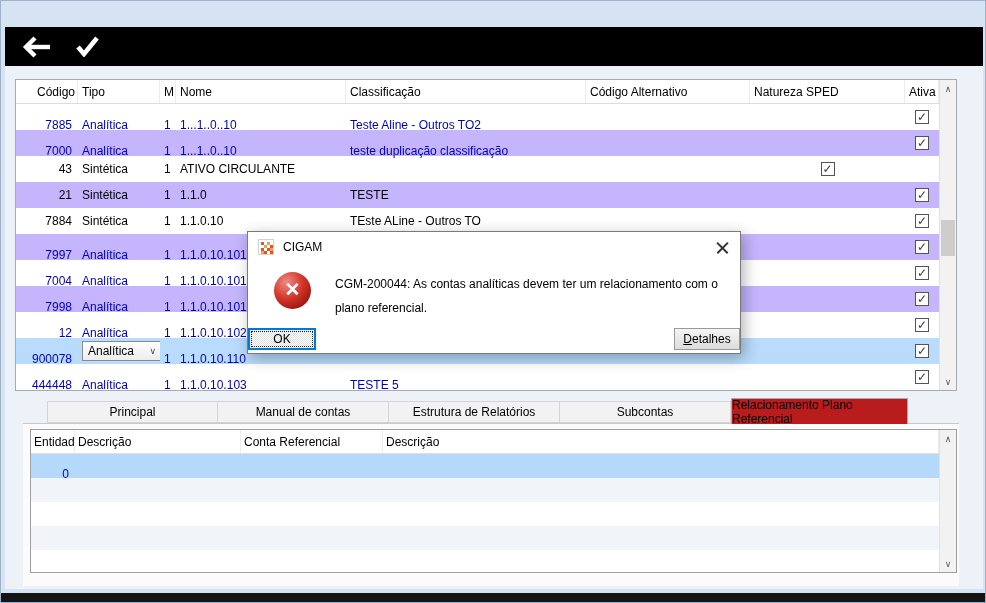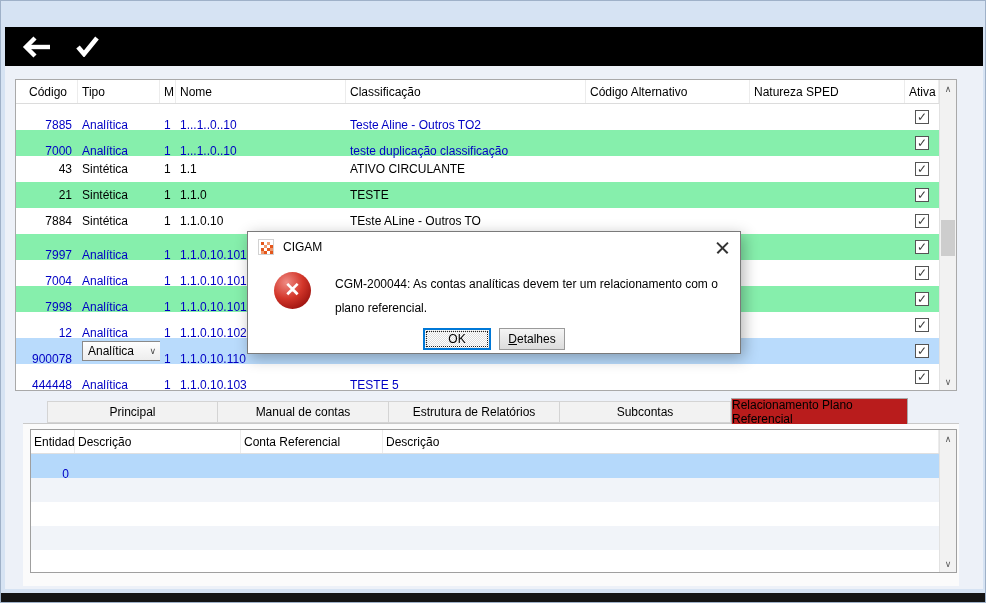--- a/index.html
+++ b/index.html
@@ -35,23 +35,23 @@
   
   .contentbg{position:absolute;left:4px;top:65px;width:978px;height:523px;background:#edf1f8;}
   
   .grid{position:absolute;left:14px;top:78px;width:942px;height:312px;background:#fff;
     border:1px solid #a9a9a9;}
   .grid-inner{position:absolute;left:0;top:0;right:17px;bottom:0;overflow:hidden;}
   .ghdr,.grow{display:grid;grid-template-columns:62px 82px 16px 170px 240px 164px 155px 34px;
     align-items:center;font-size:12px;color:#000;}
   .ghdr{height:24px;border-bottom:1px solid #dcdcdc;}
   .ghdr .hc{padding:0 4px;white-space:nowrap;overflow:hidden;border-right:1px solid #ececec;height:100%;display:flex;align-items:center;}
-  .ghdr .hc.right{justify-content:flex-end;padding-right:10px;}
+  .ghdr .hc.right{justify-content:flex-end;padding-right:2px;}
   .grow{height:26px;}
-  .grow.alt{background:#86efac;}
+  .grow.alt{background:#c4b5fd;}
   .grow.sel{background:#b9dbfc;}
   .c{padding:0 4px;white-space:nowrap;overflow:hidden;}
   .c.codigo{text-align:right;padding-right:6px;}
   .blue{color:#0000c4;margin-top:15px;}
   .c.ativa{display:flex;justify-content:center;padding:0;}
   .cb{width:14px;height:14px;border:1px solid #545454;background:#fff;display:inline-flex;
     align-items:center;justify-content:center;cursor:pointer;}
   .tick{font-size:12px;color:#3f3f3f;line-height:1;}
   .combo{display:inline-flex;align-items:center;justify-content:space-between;width:80px;height:20px;
     border:1px solid #8a8a8a;background:linear-gradient(#fefefe,#ededed);padding:0 5px;font-size:12px;
@@ -90,21 +90,21 @@
     padding-left:10px;gap:9px;font-size:12px;color:#000;}
   .dlg-close{position:absolute;right:11px;top:9px;width:13px;height:13px;cursor:pointer;}
   .dlg-close::before,.dlg-close::after{content:"";position:absolute;left:-1px;top:6px;width:15px;height:1.6px;background:#333;}
   .dlg-close::before{transform:rotate(45deg);}
   .dlg-close::after{transform:rotate(-45deg);}
   .err-icon{position:absolute;left:26px;top:40px;width:37px;height:37px;border-radius:50%;
     background:radial-gradient(circle at 34% 28%,#ef8b84,#d3362a 45%,#9d1410 80%,#7c0d0a);
     display:flex;align-items:center;justify-content:center;}
   .err-icon span{color:#fff;font-size:19px;font-weight:bold;line-height:1;transform:translateY(-1px);}
   .dlg-msg{position:absolute;left:87px;top:40px;width:410px;font-size:12px;line-height:24px;color:#000;}
-  .dlg-btns{position:absolute;left:0;right:0;top:96px;display:flex;justify-content:center;gap:8px;}
+  .dlg-btns{position:absolute;left:0;right:0;top:96px;display:flex;justify-content:space-between;gap:8px;}
   .btn{height:22px;font-size:12px;font-family:"Liberation Sans",sans-serif;display:flex;
     align-items:center;justify-content:center;cursor:pointer;color:#000;}
   .btn-ok{width:68px;border:2px solid #0078d7;
     background:repeating-conic-gradient(#ffffff 0% 25%,#dfdfdf 0% 50%) 0 0/2px 2px;
     outline:1px dotted #222;outline-offset:-4px;}
   .btn-det{width:66px;border:1px solid #9a9a9a;background:linear-gradient(#f5f5f5,#dcdcdc);}
   .btn-det .u{text-decoration:underline;}
   
   .taskbar{position:absolute;left:0;top:592px;width:100%;height:11px;background:#141414;}
 </style>
@@ -168,21 +168,20 @@
             <div class="c ativa">
               <span class="cb">
                 <span class="tick">✓</span>
               </span>
             </div>
           </div>
           <div class="grow">
             <div class="c codigo">43</div>
             <div class="c">Sintética</div>
             <div class="c">1</div>
-            <div class="c">1.1</div>
             <div class="c">ATIVO CIRCULANTE</div>
             <div class="c"></div>
             <div class="c"></div>
             <div class="c ativa">
               <span class="cb">
                 <span class="tick">✓</span>
               </span>
             </div>
           </div>
           <div class="grow alt">

